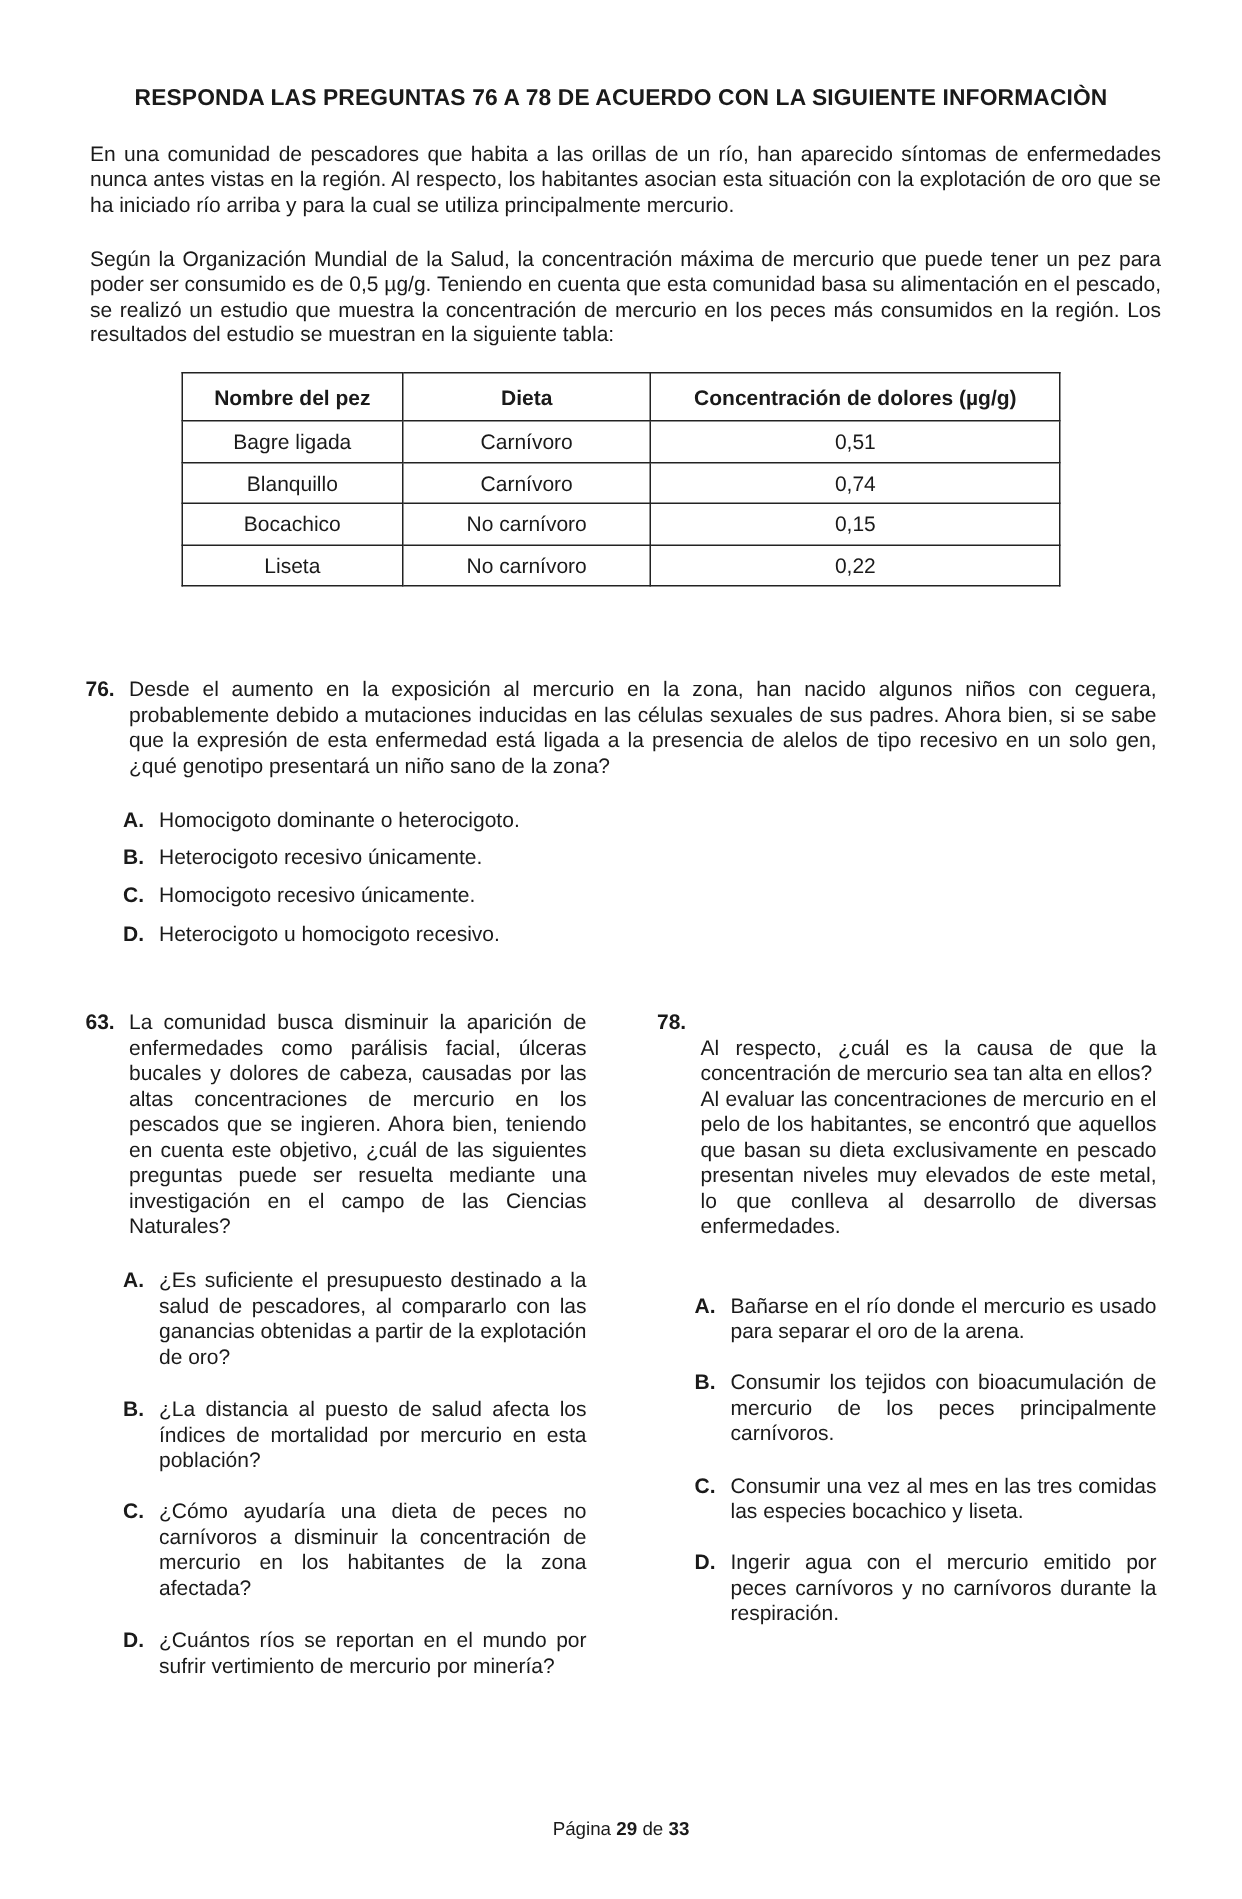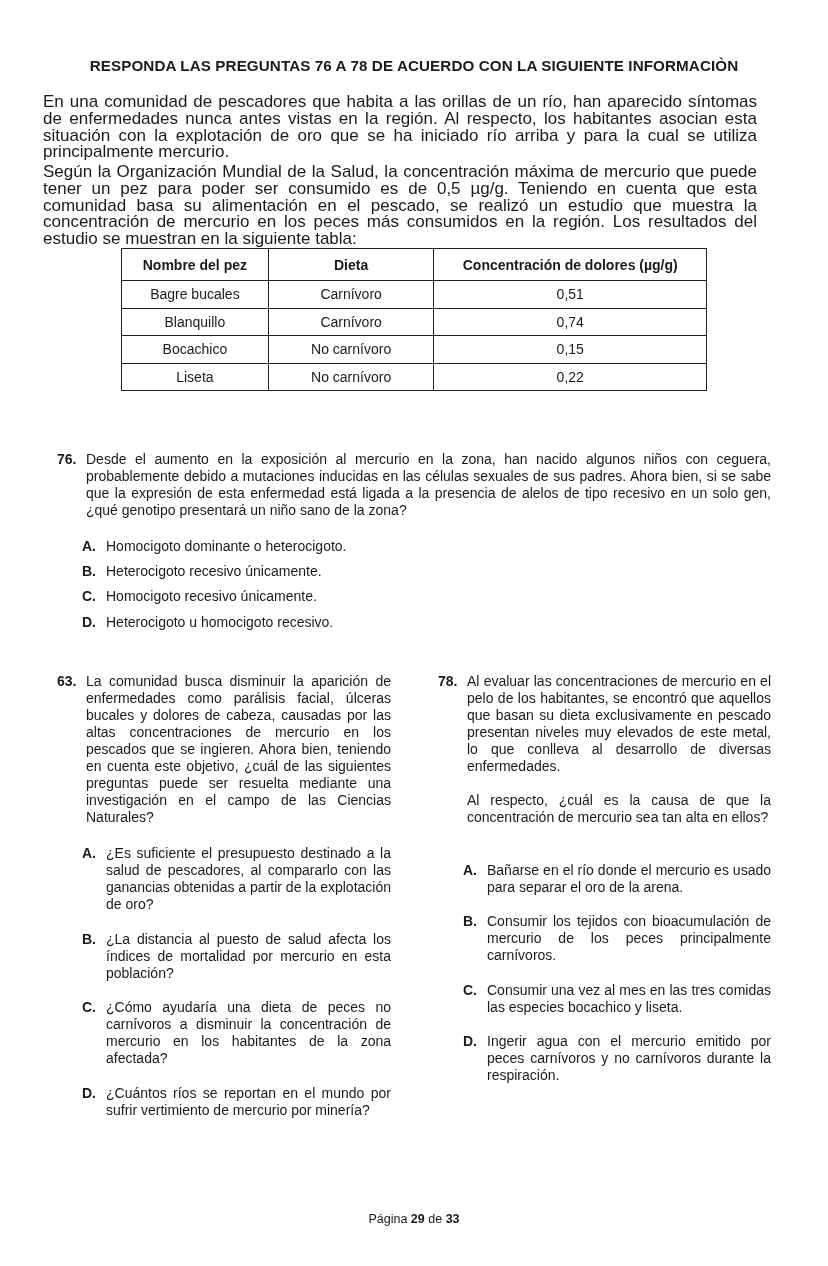--- a/index.html
+++ b/index.html
@@ -9,22 +9,22 @@
     color: #1a1a1a;
     position: relative;
     overflow: hidden;
   }
   .page { position: absolute; left: 0; top: 0; width: 764px; height: 1266px; }
   .title {
     position: absolute; left: 57px; top: 57px; width: 714px;
     text-align: center; font-weight: bold; font-size: 15.2px; letter-spacing: 0.1px;
   }
   .para {
-    position: absolute; left: 43px; width: 714px;
-    font-size: 17px; line-height: 16.8px; text-align: justify;
+    position: absolute; left: 60px; width: 714px;
+    font-size: 14px; line-height: 16.8px; text-align: justify;
     font-family: "Liberation Sans Narrow", "Liberation Sans", sans-serif;
     transform-origin: left top;
   }
   .p1 { top: 94px; }
   .p2 { top: 164px; }
 
   table.fish {
     position: absolute; left: 121px; top: 248px; width: 586px;
     border-collapse: collapse; font-size: 14px;
   }
@@ -73,21 +73,21 @@
       </colgroup>
     <thead>
       <tr>
         <th>Nombre del pez</th>
         <th>Dieta</th>
         <th>Concentración de dolores (µg/g)</th>
       </tr>
     </thead>
     <tbody>
       <tr>
-        <td>Bagre bucales</td>
+        <td>Bagre ligada</td>
         <td>Carnívoro</td>
         <td>0,51</td>
       </tr>
       <tr>
         <td>Blanquillo</td>
         <td>Carnívoro</td>
         <td>0,74</td>
       </tr>
       <tr>
         <td>Bocachico</td>
@@ -139,22 +139,22 @@
     <span class="letter">C.</span>
     <span class="text">¿Cómo ayudaría una dieta de peces no carnívoros a disminuir la concentración de mercurio en los habitantes de la zona afectada?</span>
   </div>
   <div class="opt" style="left:82px; top:1085px; width:309px;">
     <span class="letter">D.</span>
     <span class="text">¿Cuántos ríos se reportan en el  mundo por sufrir vertimiento de mercurio por minería?</span>
   </div>
 
   <div class="q q78">
     <span class="num">78.</span>
+    <p class="stem" style="margin-top:17px;">Al respecto, ¿cuál es la causa de que la concentración de mercurio sea tan alta en ellos?</p>
     <p class="stem">Al evaluar las concentraciones de mercurio en el pelo de los habitantes, se encontró que aquellos que basan su dieta exclusivamente en pescado presentan niveles muy elevados de este metal, lo que conlleva al desarrollo de diversas enfermedades.</p>
-    <p class="stem" style="margin-top:17px;">Al respecto, ¿cuál es la causa de que la concentración de mercurio sea tan alta en ellos?</p>
   </div>
   <div class="opt" style="left:463px; top:862px; width:308px;">
     <span class="letter">A.</span>
     <span class="text">Bañarse en el río donde el mercurio es usado para separar el oro de la arena.</span>
   </div>
   <div class="opt" style="left:463px; top:913px; width:308px;">
     <span class="letter">B.</span>
     <span class="text">Consumir los tejidos con bioacumulación de mercurio de los peces principalmente carnívoros.</span>
   </div>
   <div class="opt" style="left:463px; top:982px; width:308px;">

